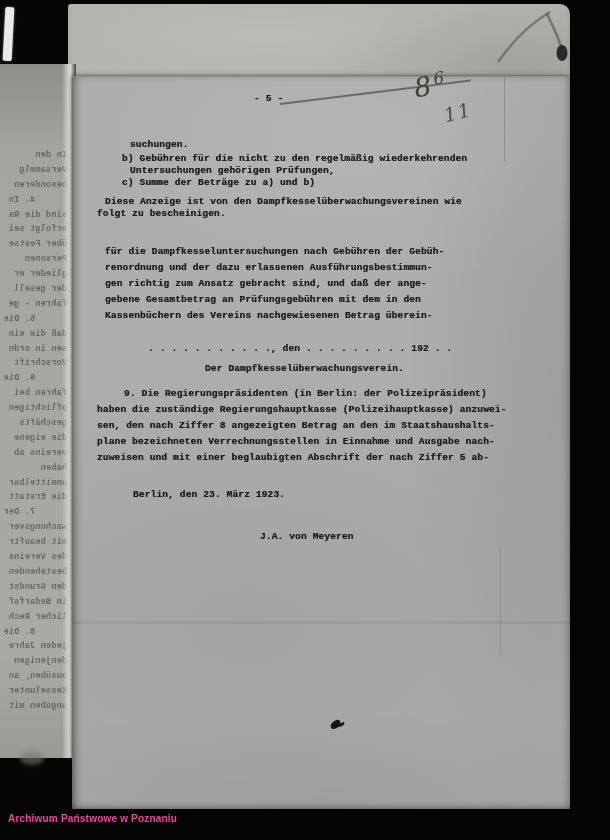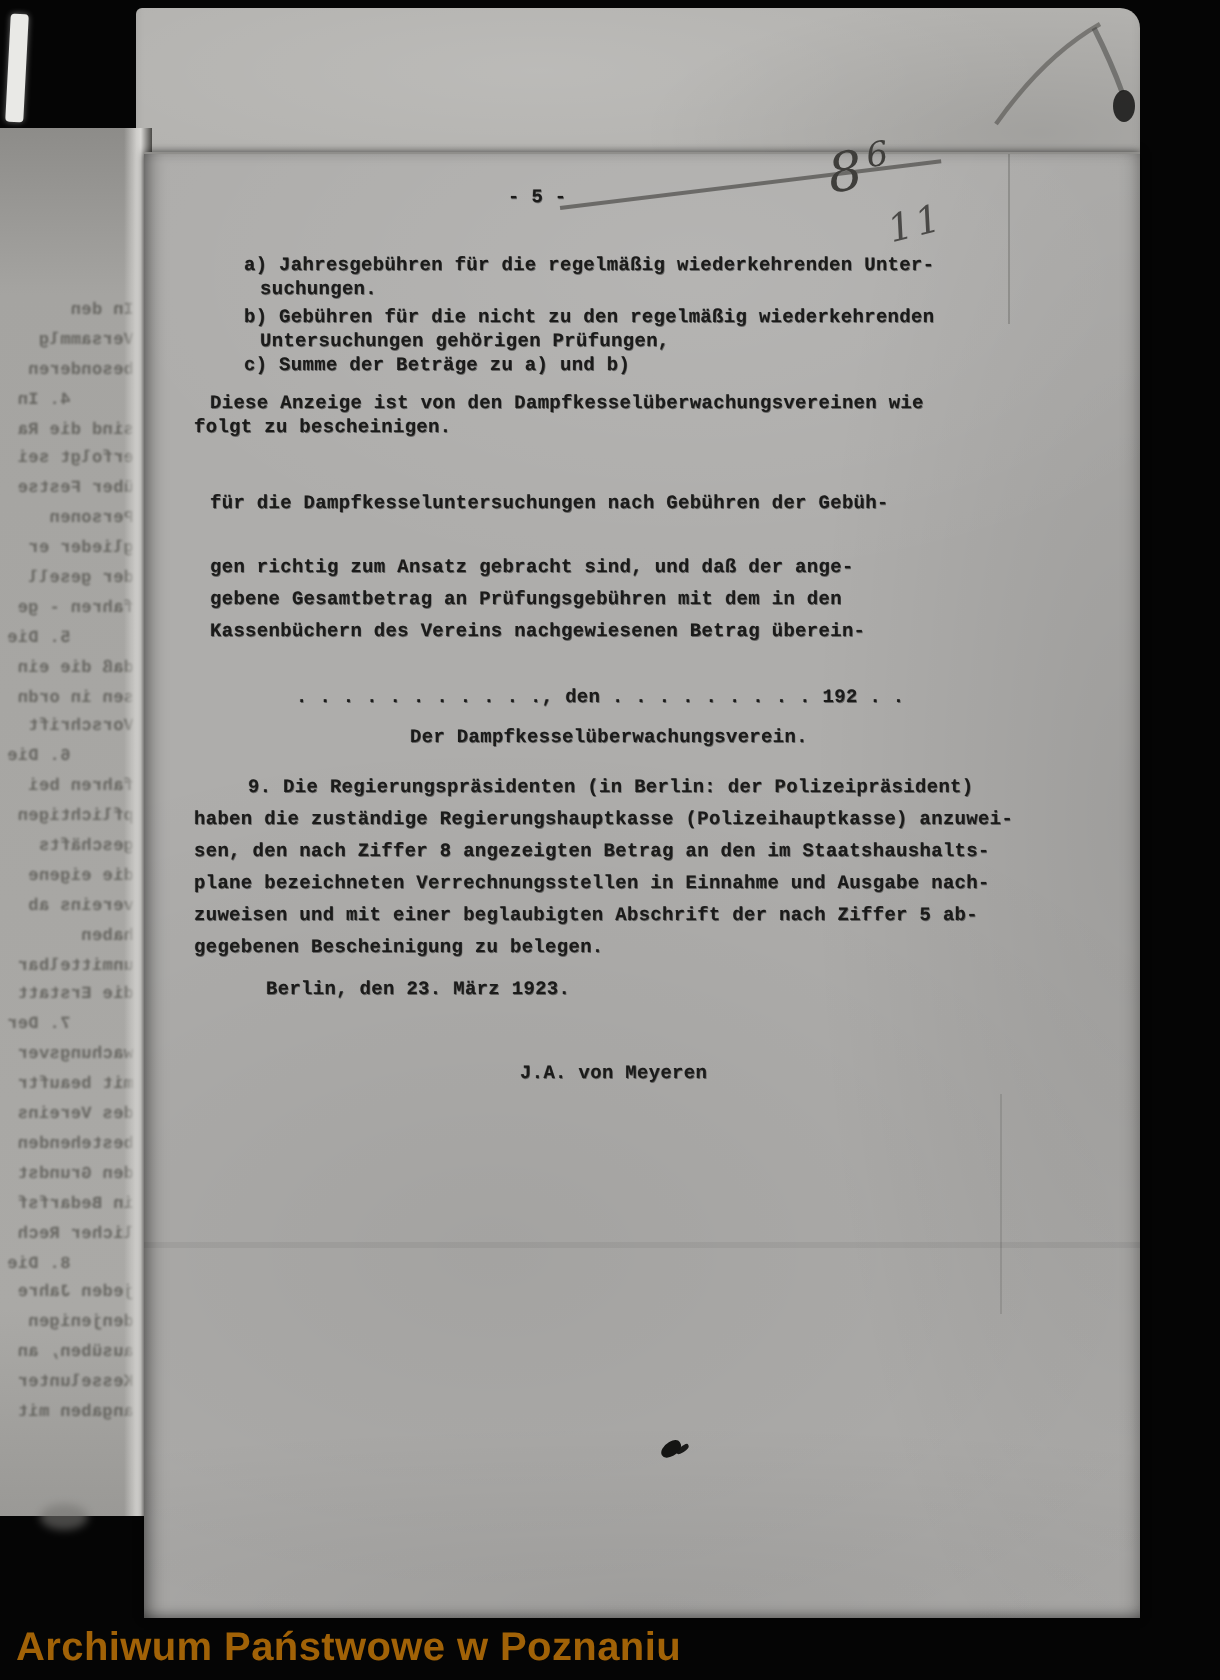--- a/index.html
+++ b/index.html
@@ -83,21 +83,21 @@
   .crease-h1{position:absolute;left:0;top:544px;width:100%;height:3px;background:rgba(0,0,0,.05);}
   .ink-blot{
     position:absolute;left:258px;top:644px;width:11px;height:7px;background:#141413;
     border-radius:60% 40% 55% 45%;transform:rotate(-30deg);
     box-shadow:5px 3px 0 -2px #1a1a19;
   }
   
   .watermark{
     position:absolute;left:8px;top:813px;
     font-family:"Liberation Sans","DejaVu Sans",sans-serif;
-    font-size:20px;font-weight:bold;color:#a16207;letter-spacing:.2px;
+    font-size:10px;font-weight:bold;color:#ec4899;letter-spacing:.2px;
   }
 </style>
 </head>
 <body>
 
 <div id="stage">
 
   <div class="back-page">
     <svg class="crease-svg" width="78" height="62" viewBox="0 0 78 62">
       <path d="M6,58 Q30,24 58,8" stroke="#4a4946" stroke-width="2.2" fill="none" opacity="0.55"></path>
@@ -156,39 +156,38 @@
 
   <div class="main-page">
 
     <div class="tline pageno">- 5 -</div>
 
     <div class="pencil-stroke"></div>
 
     <div class="hand hand-86"><span>8</span><sup>6</sup></div>
     <div class="hand hand-11">11</div>
 
-    <div class="tline" style="left:50px;top:50px">a) Jahresgebühren für die regelmäßig wiederkehrenden Unter-</div>
     <div class="tline" style="left:58px;top:62px">suchungen.</div>
     <div class="tline" style="left:50px;top:76px">b) Gebühren für die nicht zu den regelmäßig wiederkehrenden</div>
     <div class="tline" style="left:58px;top:88px">Untersuchungen gehörigen Prüfungen,</div>
     <div class="tline" style="left:50px;top:100px">c) Summe der Beträge zu a) und b)</div>
     <div class="tline" style="left:33px;top:119px">Diese Anzeige ist von den Dampfkesselüberwachungsvereinen wie</div>
     <div class="tline" style="left:25px;top:131px">folgt zu bescheinigen.</div>
     <div class="tline" style="left:33px;top:169px">für die Dampfkesseluntersuchungen nach Gebühren der Gebüh-</div>
+    <div class="tline" style="left:33px;top:185px">renordnung und der dazu erlassenen Ausführungsbestimmun-</div>
     <div class="tline" style="left:33px;top:201px">gen richtig zum Ansatz gebracht sind, und daß der ange-</div>
     <div class="tline" style="left:33px;top:217px">gebene Gesamtbetrag an Prüfungsgebühren mit dem in den</div>
     <div class="tline" style="left:33px;top:233px">Kassenbüchern des Vereins nachgewiesenen Betrag überein-</div>
     <div class="tline" style="left:76px;top:266px">. . . . . . . . . . ., den . . . . . . . . . 192 . .</div>
     <div class="tline" style="left:133px;top:286px">Der Dampfkesselüberwachungsverein.</div>
     <div class="tline" style="left:52px;top:311px">9. Die Regierungspräsidenten (in Berlin: der Polizeipräsident)</div>
     <div class="tline" style="left:25px;top:327px">haben die zuständige Regierungshauptkasse (Polizeihauptkasse) anzuwei-</div>
     <div class="tline" style="left:25px;top:343px">sen, den nach Ziffer 8 angezeigten Betrag an den im Staatshaushalts-</div>
     <div class="tline" style="left:25px;top:359px">plane bezeichneten Verrechnungsstellen in Einnahme und Ausgabe nach-</div>
     <div class="tline" style="left:25px;top:375px">zuweisen und mit einer beglaubigten Abschrift der nach Ziffer 5 ab-</div>
-    <div class="tline" style="left:25px;top:391px">gegebenen Bescheinigung zu belegen.</div>
     <div class="tline" style="left:61px;top:412px">Berlin, den 23. März 1923.</div>
     <div class="tline" style="left:188px;top:454px">J.A. von Meyeren</div>
 
     <div class="crease-v1"></div>
     <div class="crease-v2"></div>
     <div class="crease-h1"></div>
     <div class="ink-blot"></div>
   </div>
 
   <div class="watermark">Archiwum Państwowe w Poznaniu</div>

